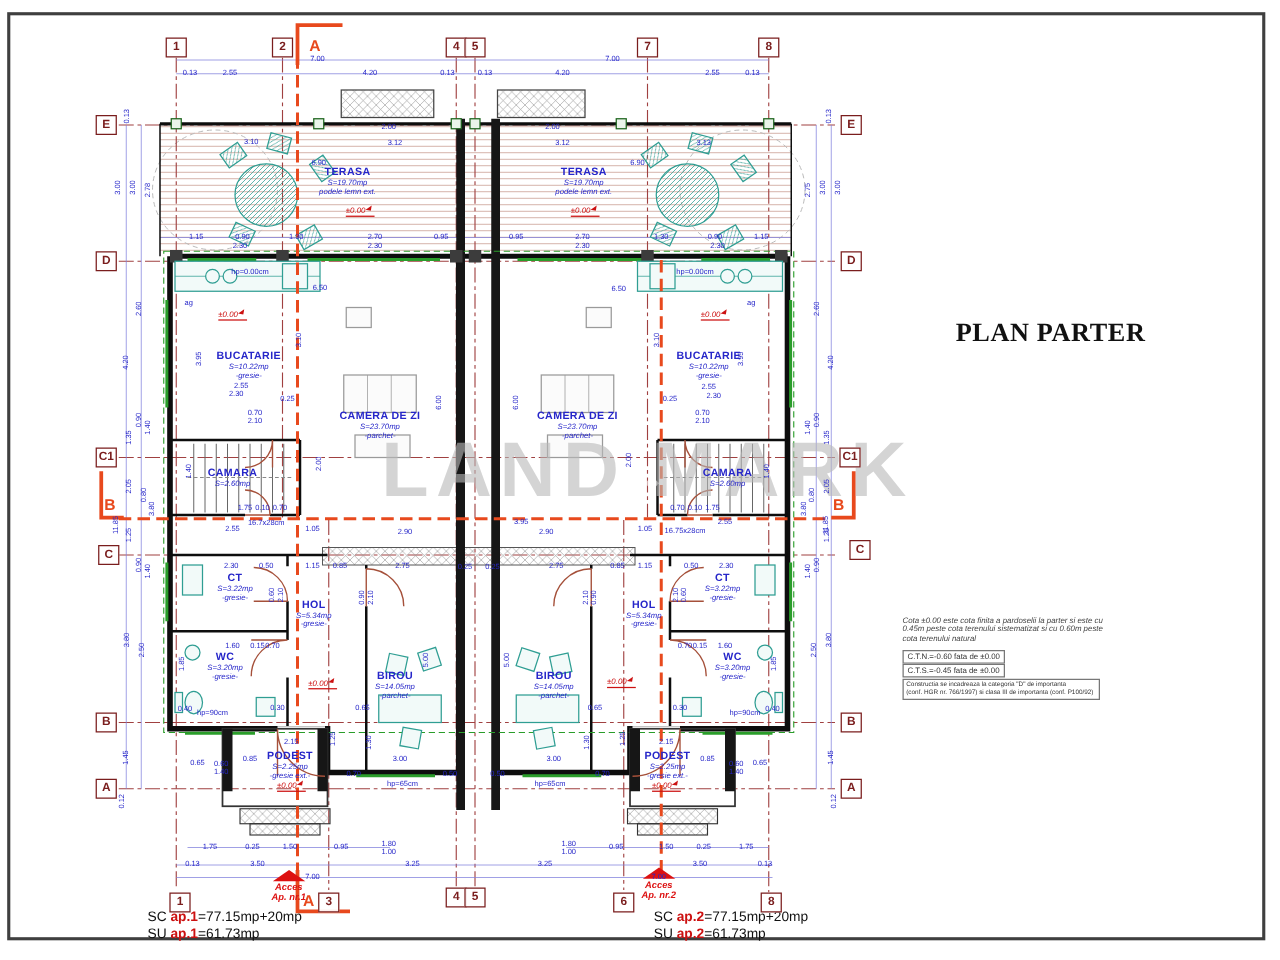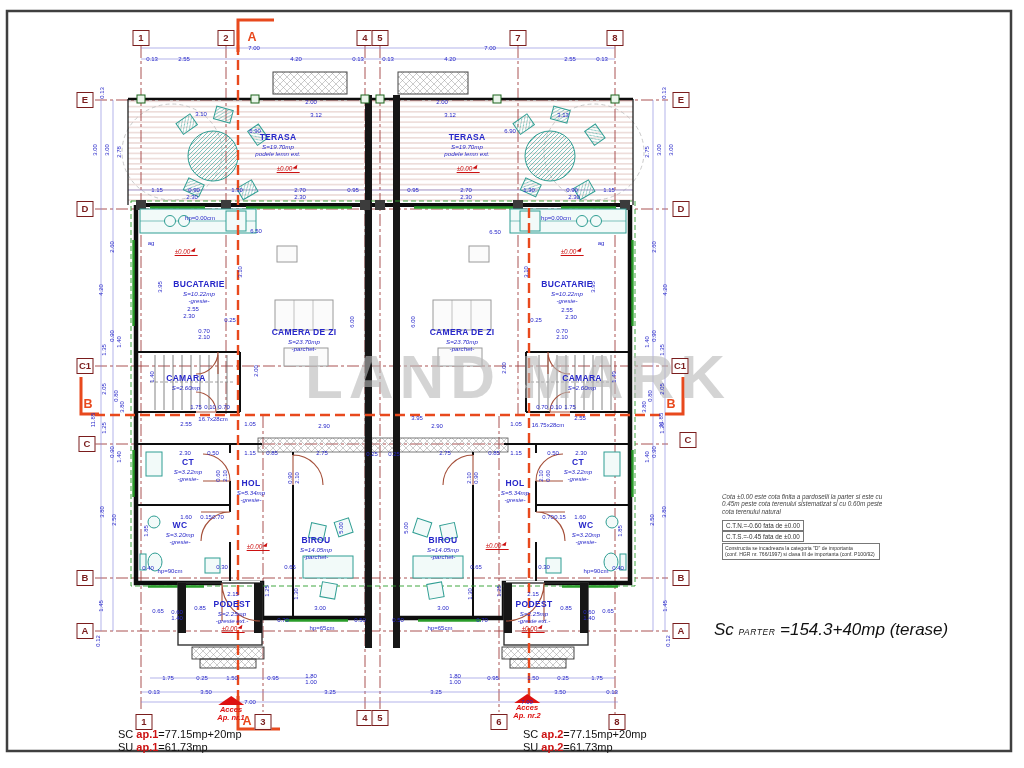--- a/index.html
+++ b/index.html
@@ -283,38 +283,34 @@
     </g>
   </g>
 </svg>
 
 <div id="watermark">
   <span>LAND</span>
   <span class="wdiamond"></span>
   <span>MARK</span>
 </div>
 
+<div id="plan-title" class="lbl">PLAN PARTER</div>
 
 <div id="notes">
   <div>Cota ±0.00 este cota finita a pardoselii la parter si este cu</div>
   <div>0.45m peste cota terenului sistematizat si cu 0.60m peste</div>
   <div>cota terenului natural</div>
 </div>
 <div id="ctn-box" class="notebox">C.T.N.=-0.60 fata de ±0.00</div>
 <div id="cts-box" class="notebox">C.T.S.=-0.45 fata de ±0.00</div>
 <div id="cat-box">
   <div>Constructia se incadreaza la categoria "D" de importanta</div>
   <div>(conf. HGR nr. 766/1997) si clasa III de importanta (conf. P100/92)</div>
 </div>
 
-<div id="sc-summary">
-  <span>Sc</span>
-  <span class="sub">PARTER</span>
-  <span>=154.3+40mp (terase)</span>
-</div>
 
 <div class="acces" style="left:231px;top:696px;">
   <div class="tri"></div>
   <div>Acces</div>
   <div>Ap. nr.1</div>
 </div>
 <div class="acces" style="left:527px;top:694px;">
   <div class="tri"></div>
   <div>Acces</div>
   <div>Ap. nr.2</div>

